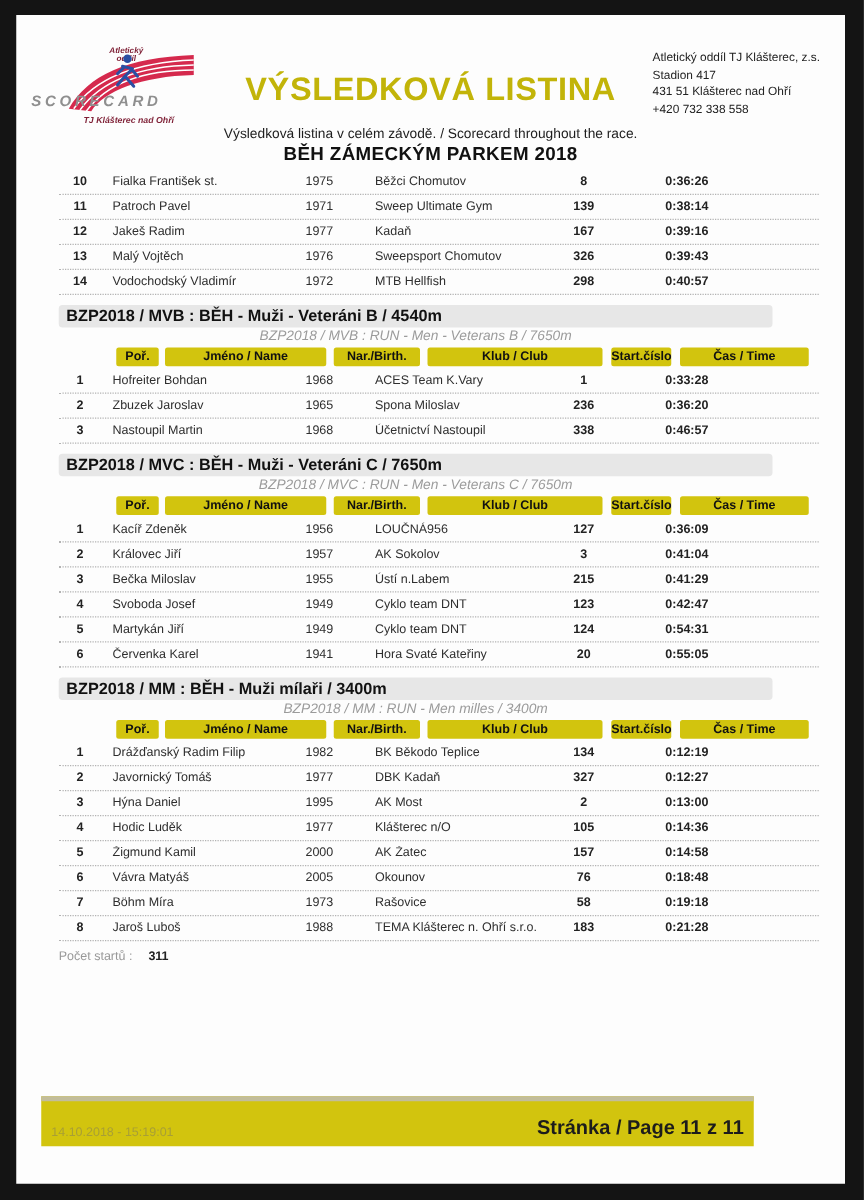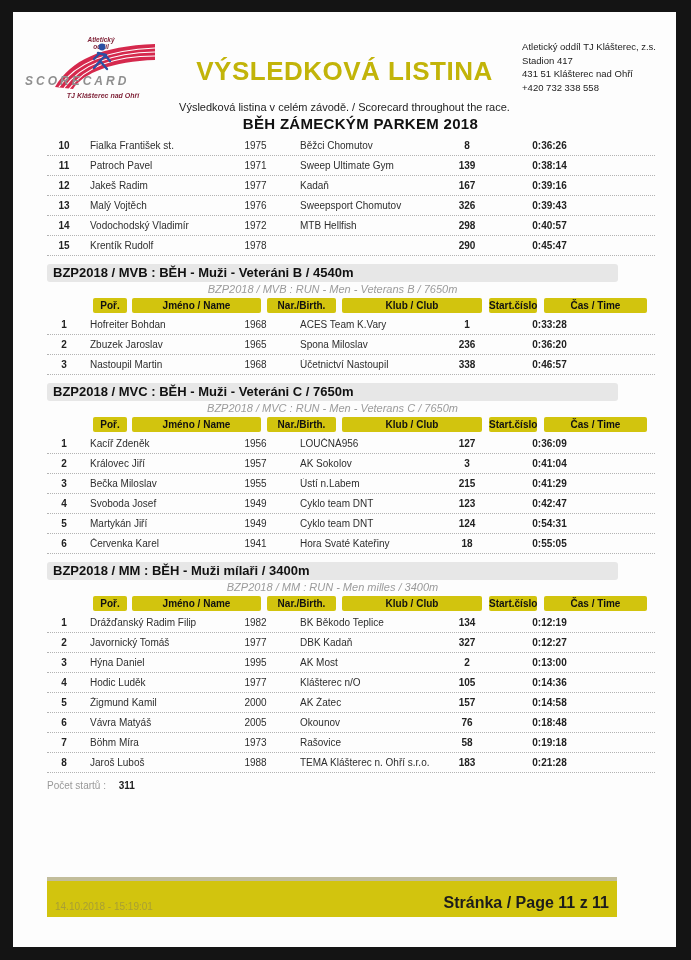--- a/index.html
+++ b/index.html
@@ -29,21 +29,21 @@
   }
   .contact{
     position:absolute;top:28px;right:20px;
     font-size:9.5px;line-height:13.5px;color:#222;
   }
   .desc{
     position:absolute;top:89px;left:0;width:100%;text-align:center;
     font-size:11px;color:#1d1d1d;
   }
   .event{
-    position:absolute;top:103px;left:16px;width:100%;text-align:center;
+    position:absolute;top:103px;left:0;width:100%;text-align:center;
     font-size:15px;font-weight:bold;letter-spacing:.3px;color:#111;
   }
   
   .content{margin-left:34px;width:608px;}
   .table{margin-top:2px;}
   .trow{display:flex;align-items:center;font-size:10px;color:#2e2e2e;}
   .tdata{height:19px;border-bottom:1px dotted #b3b3b3;}
   .thead{height:15px;margin:2px 0 2px 0;padding-left:46px;}
   .c{white-space:nowrap;overflow:hidden;}
   .c0{width:34px;text-align:center;}
@@ -68,21 +68,21 @@
     text-align:center;font-size:11px;font-style:italic;color:#9b9b9b;
   }
   .total{
     width:608px;margin-top:7px;text-align:left;
     padding-right:52px;box-sizing:border-box;font-size:10px;
   }
   .tlabel{color:#999;}
   .tvalue{font-weight:bold;color:#222;margin-left:10px;}
   
   .footer{
-    position:absolute;left:34px;bottom:30px;width:570px;height:40px;
+    position:absolute;left:20px;bottom:30px;width:570px;height:40px;
     background:#d2c40e;border-top:4px solid #c2bd9b;box-sizing:content-box;
     display:flex;align-items:flex-end;justify-content:space-between;
     padding:0 8px 5px 8px;box-sizing:border-box;
   }
   .fts{font-size:10px;color:#a89f35;}
   .fpg{font-size:16px;font-weight:bold;color:#1c1c1c;}
 </style>
 </head>
 <body>
 
@@ -154,28 +154,20 @@
             <div class="c c5">0:39:43</div>
           </div>
           <div class="trow tdata">
             <div class="c c0">14</div>
             <div class="c c1">Vodochodský Vladimír</div>
             <div class="c c2">1972</div>
             <div class="c c3">MTB Hellfish</div>
             <div class="c c4">298</div>
             <div class="c c5">0:40:57</div>
           </div>
-          <div class="trow tdata">
-            <div class="c c0">15</div>
-            <div class="c c1">Krentík Rudolf</div>
-            <div class="c c2">1978</div>
-            <div class="c c3"></div>
-            <div class="c c4">290</div>
-            <div class="c c5">0:45:47</div>
-          </div>
         </div>
       <div id="sections">
           <div class="secbar">BZP2018 / MVB : BĚH - Muži - Veteráni B / 4540m</div>
           <div class="secsub">BZP2018 / MVB : RUN - Men - Veterans B / 7650m</div>
           <div class="table">
             <div class="trow thead">
               <div class="c c0">Poř.</div>
               <div class="c c1">Jméno / Name</div>
               <div class="c c2">Nar./Birth.</div>
               <div class="c c3">Klub / Club</div>
@@ -256,21 +248,21 @@
               <div class="c c2">1949</div>
               <div class="c c3">Cyklo team DNT</div>
               <div class="c c4">124</div>
               <div class="c c5">0:54:31</div>
             </div>
             <div class="trow tdata">
               <div class="c c0">6</div>
               <div class="c c1">Červenka Karel</div>
               <div class="c c2">1941</div>
               <div class="c c3">Hora Svaté Kateřiny</div>
-              <div class="c c4">18</div>
+              <div class="c c4">20</div>
               <div class="c c5">0:55:05</div>
             </div>
           </div>
           <div class="secbar">BZP2018 / MM : BĚH - Muži mílaři / 3400m</div>
           <div class="secsub">BZP2018 / MM : RUN - Men milles / 3400m</div>
           <div class="table">
             <div class="trow thead">
               <div class="c c0">Poř.</div>
               <div class="c c1">Jméno / Name</div>
               <div class="c c2">Nar./Birth.</div>

